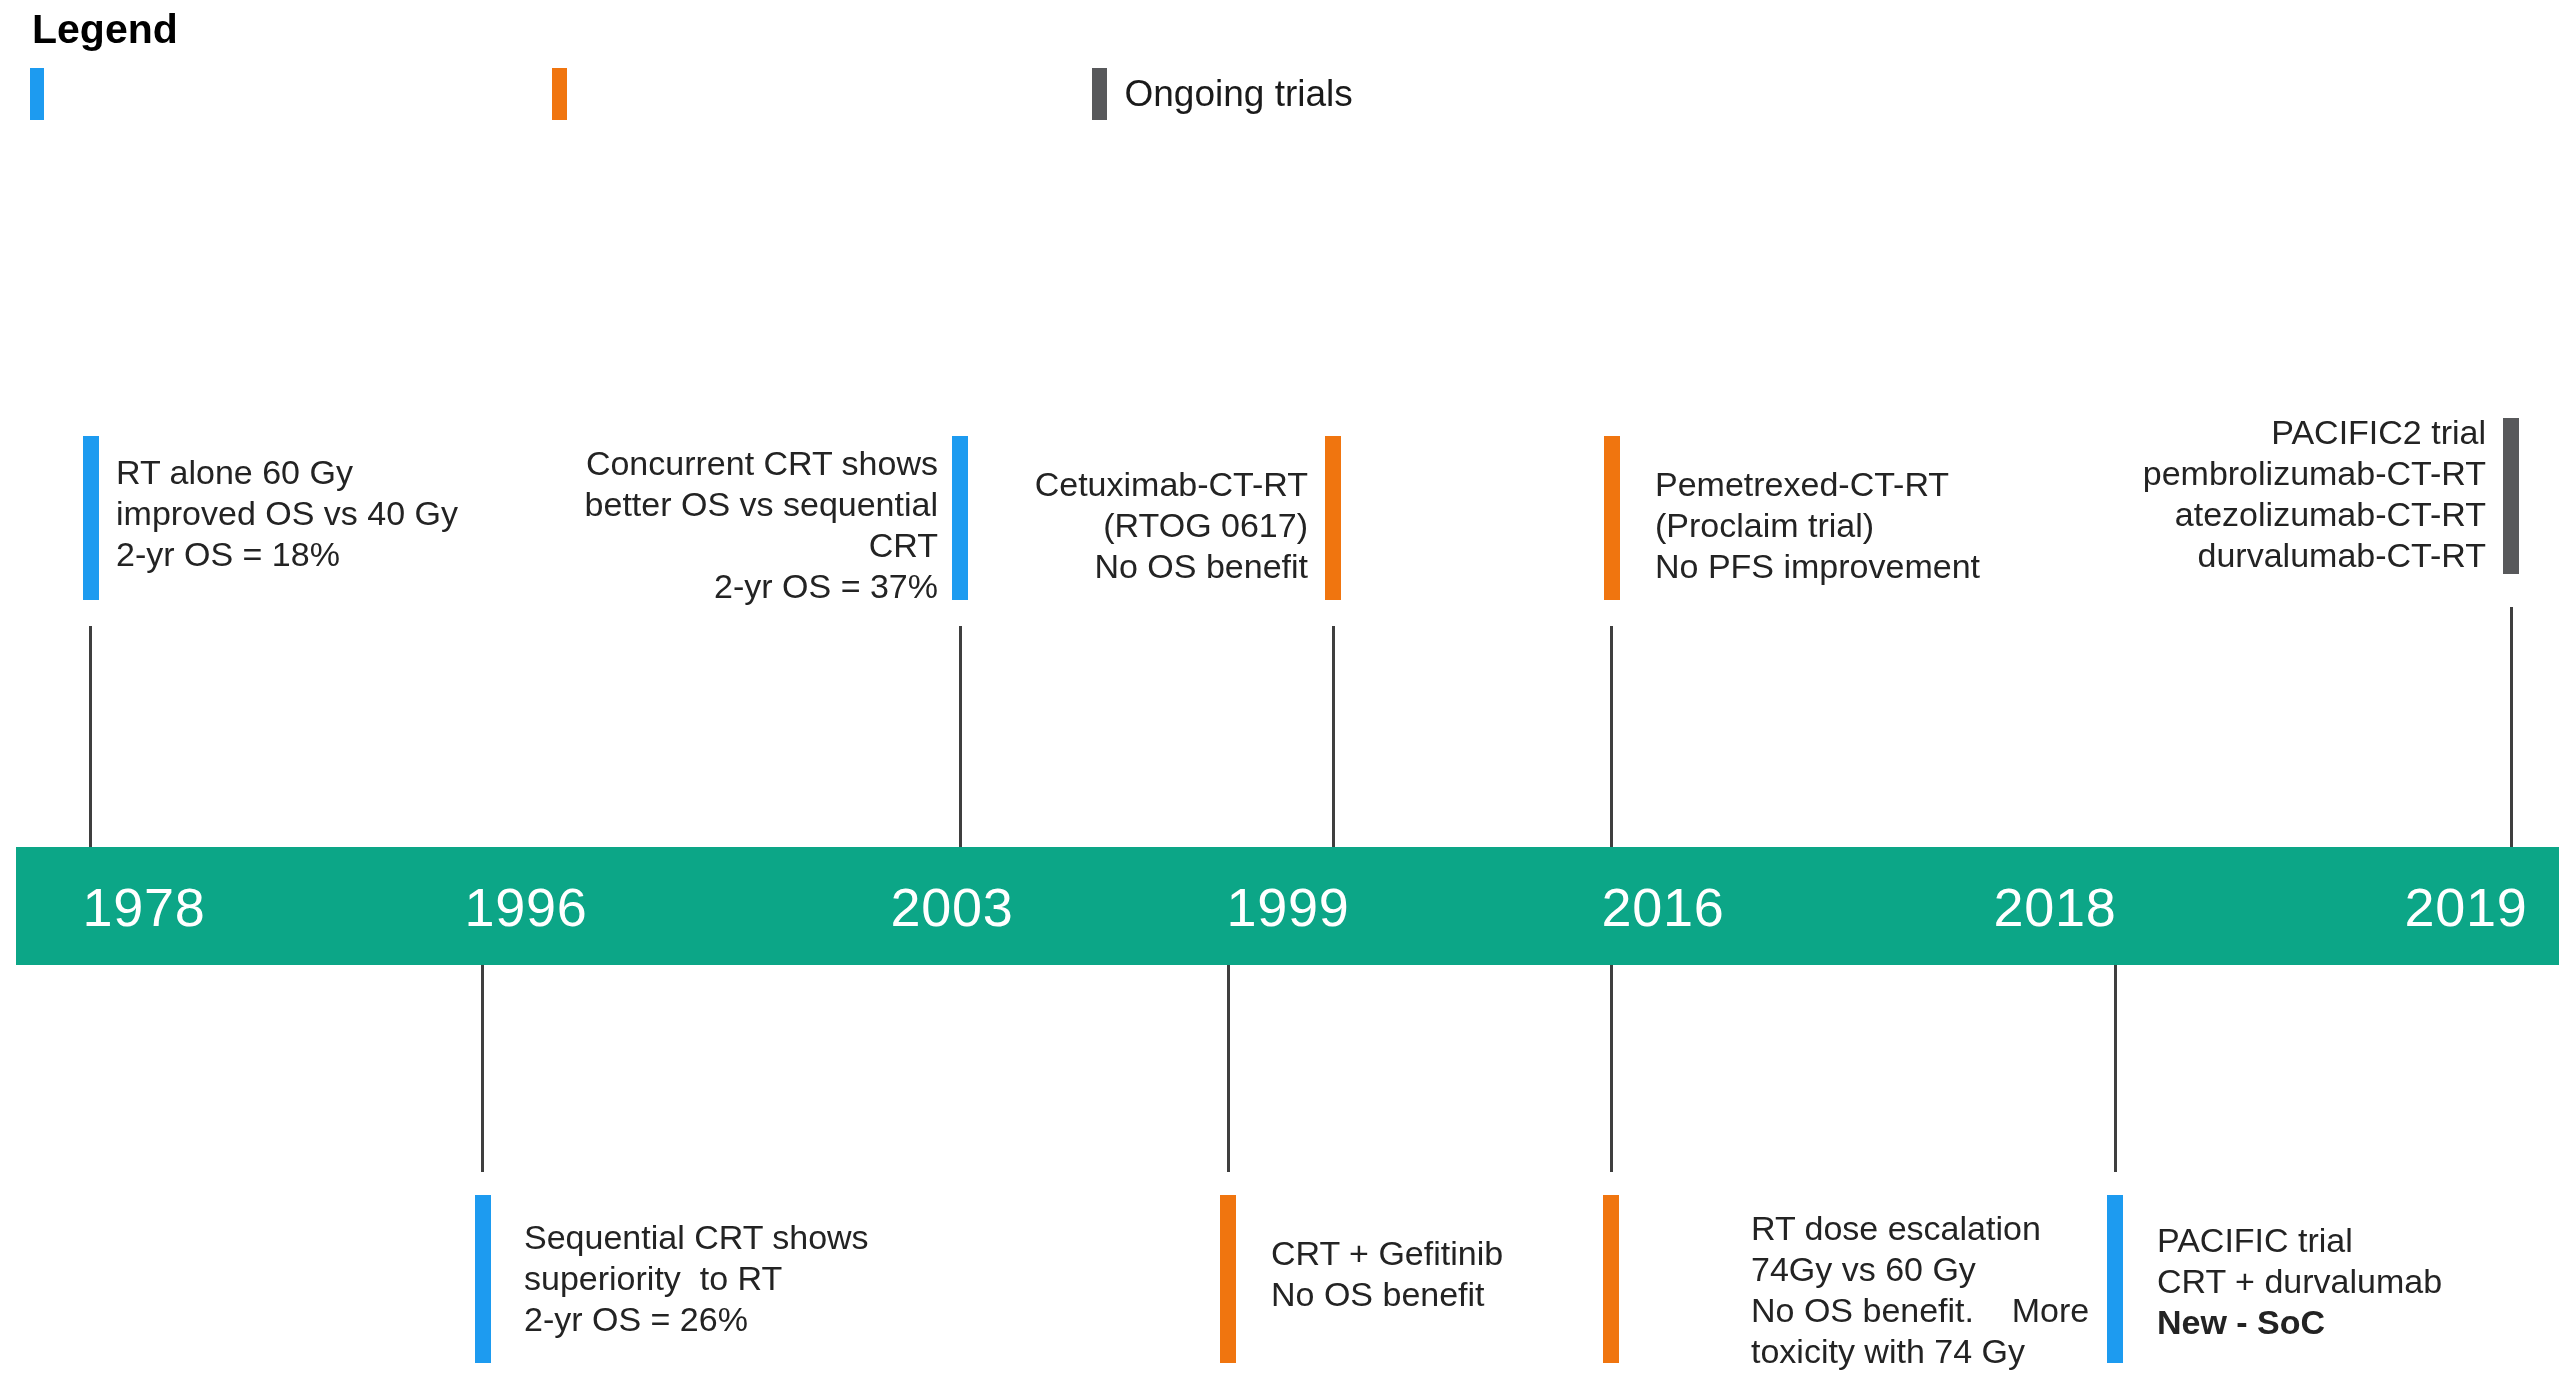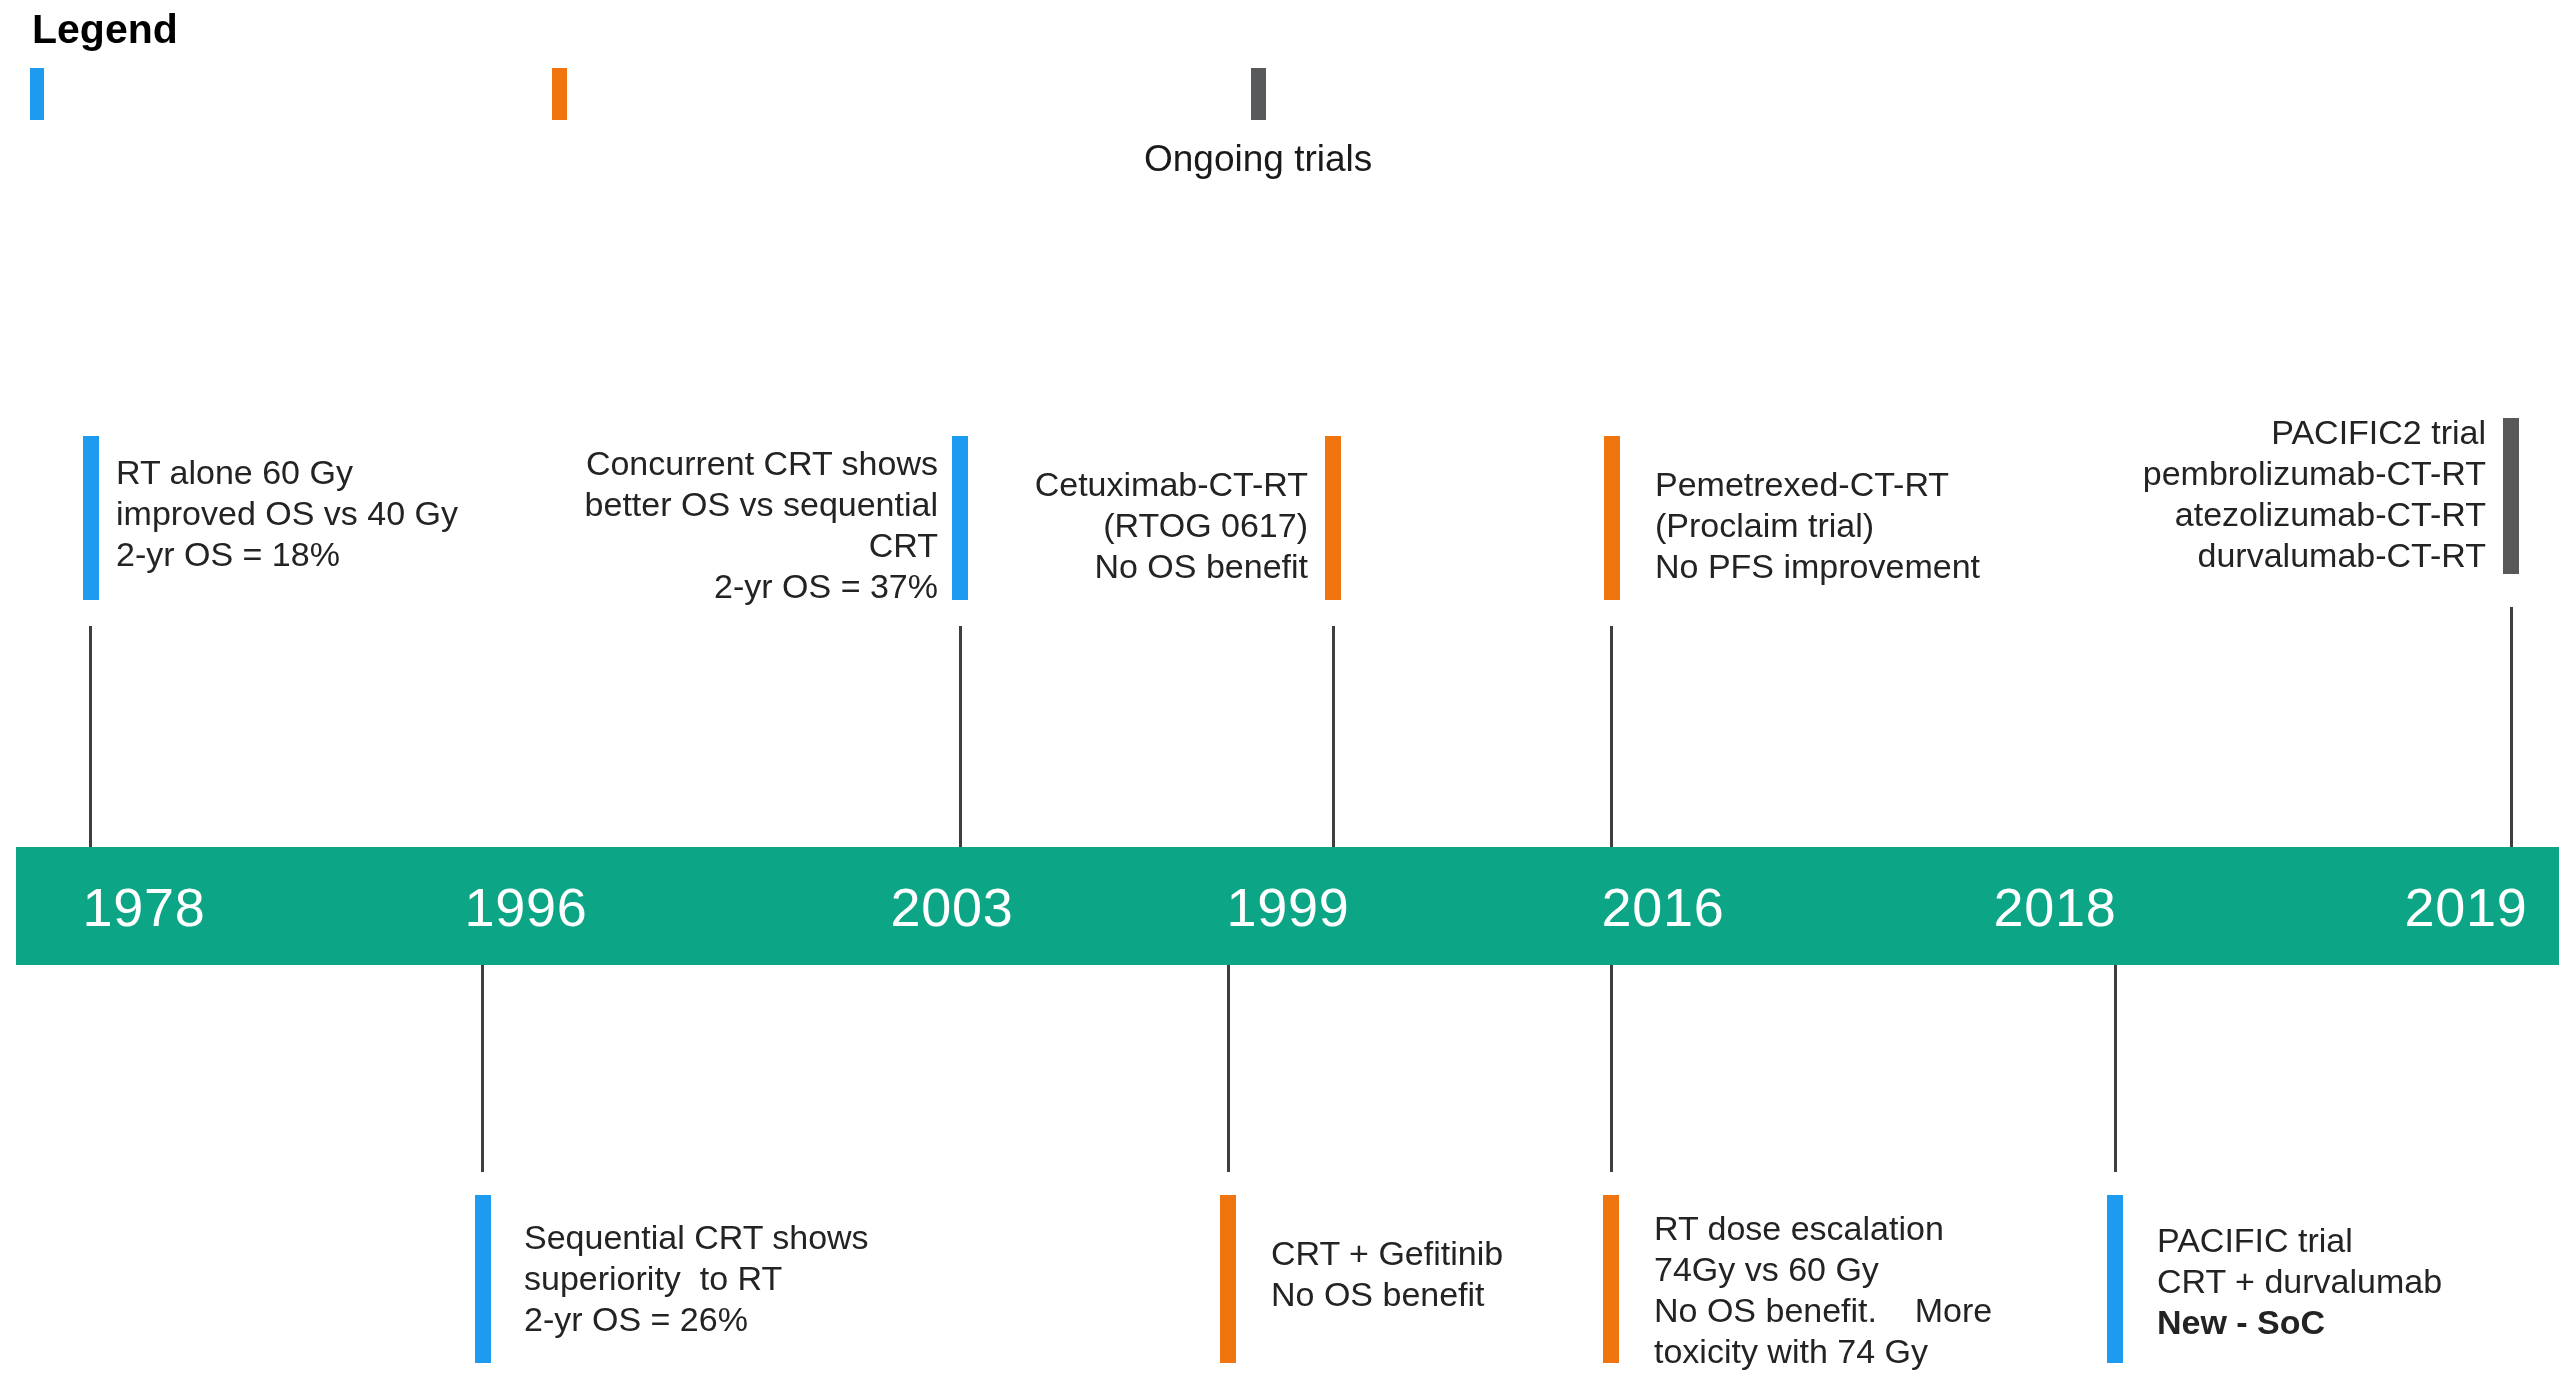--- a/index.html
+++ b/index.html
@@ -16,21 +16,21 @@
   .legend-title {
     position: absolute; left: 32px; top: 5.9px;
     font-size: 41px; font-weight: bold; color: #000000;
   }
   .legend-item {
     position: absolute; top: 68px; height: 52px;
     display: flex; align-items: center; gap: 17.7px;
   }
   .legend-item.li-0 { left: 29.5px; }
   .legend-item.li-1 { left: 552px; }
-  .legend-item.li-2 { left: 1144px; flex-direction: column; }
+  .legend-item.li-2 { left: 1092px; }
   .legend-swatch { width: 14.8px; height: 52px; flex: none; }
   .legend-label { font-size: 37px; color: #1a1a1a; white-space: pre; }
 
   
   .tl-bar {
     position: absolute; left: 16px; top: 847px;
     width: 2543px; height: 118px;
   }
   .year {
     position: absolute; top: 876px; transform: translateX(-50%);
@@ -61,21 +61,21 @@
   .note .note-line { white-space: pre; }
   .note.right { text-align: right; }
   .note .bold-line { font-weight: bold; }
   #note-t1 { left: 116px;   top: 452px; }
   #note-t2 { right: 1638px; top: 443px; }
   #note-t3 { right: 1268px; top: 464px; }
   #note-t4 { left: 1655px;  top: 464px; }
   #note-t5 { right: 90px;  top: 412px; }
   #note-b1 { left: 524px;   top: 1217px; }
   #note-b2 { left: 1271px;  top: 1233px; }
-  #note-b3 { left: 1654px;  top: 1208px; }
+  #note-b3 { left: 1751px;  top: 1208px; }
   #note-b4 { left: 2157px;  top: 1220px; }
 
   
   .conn { position: absolute; width: 3px; background: #3f3f3f; }
   #conn-t1 { left: 89px;  top: 626px; height: 221px; }
   #conn-t2 { left: 959px; top: 626px; height: 221px; }
   #conn-t3 { left: 1332px; top: 626px; height: 221px; }
   #conn-t4 { left: 1610px; top: 626px; height: 221px; }
   #conn-t5 { left: 2510px; top: 607px; height: 240px; }
   #conn-b1 { left: 481px;  top: 965px; height: 207px; }

